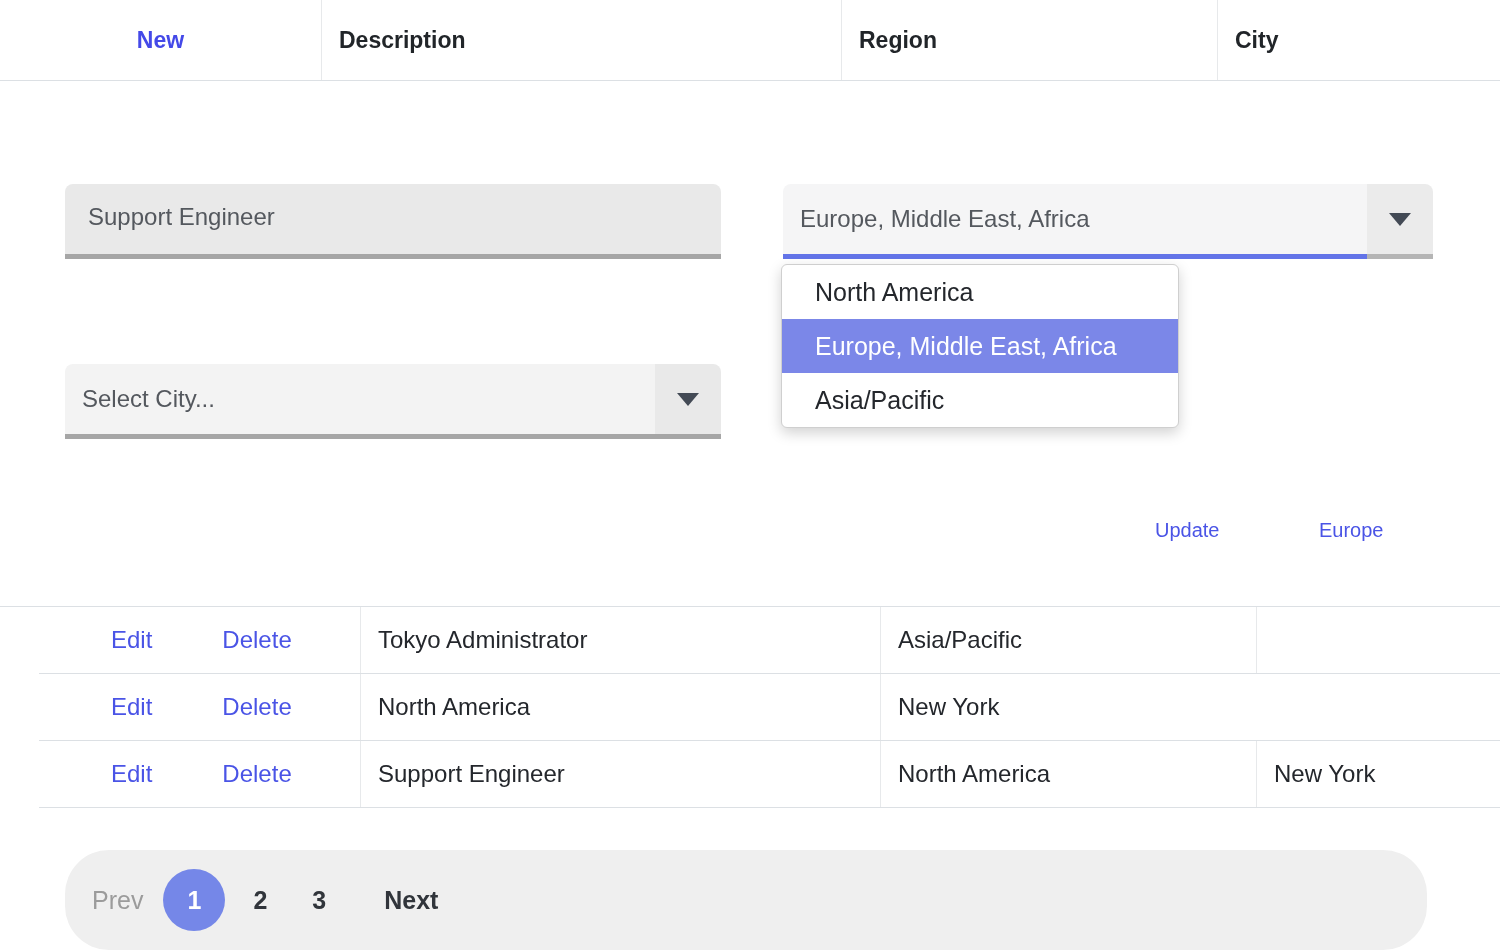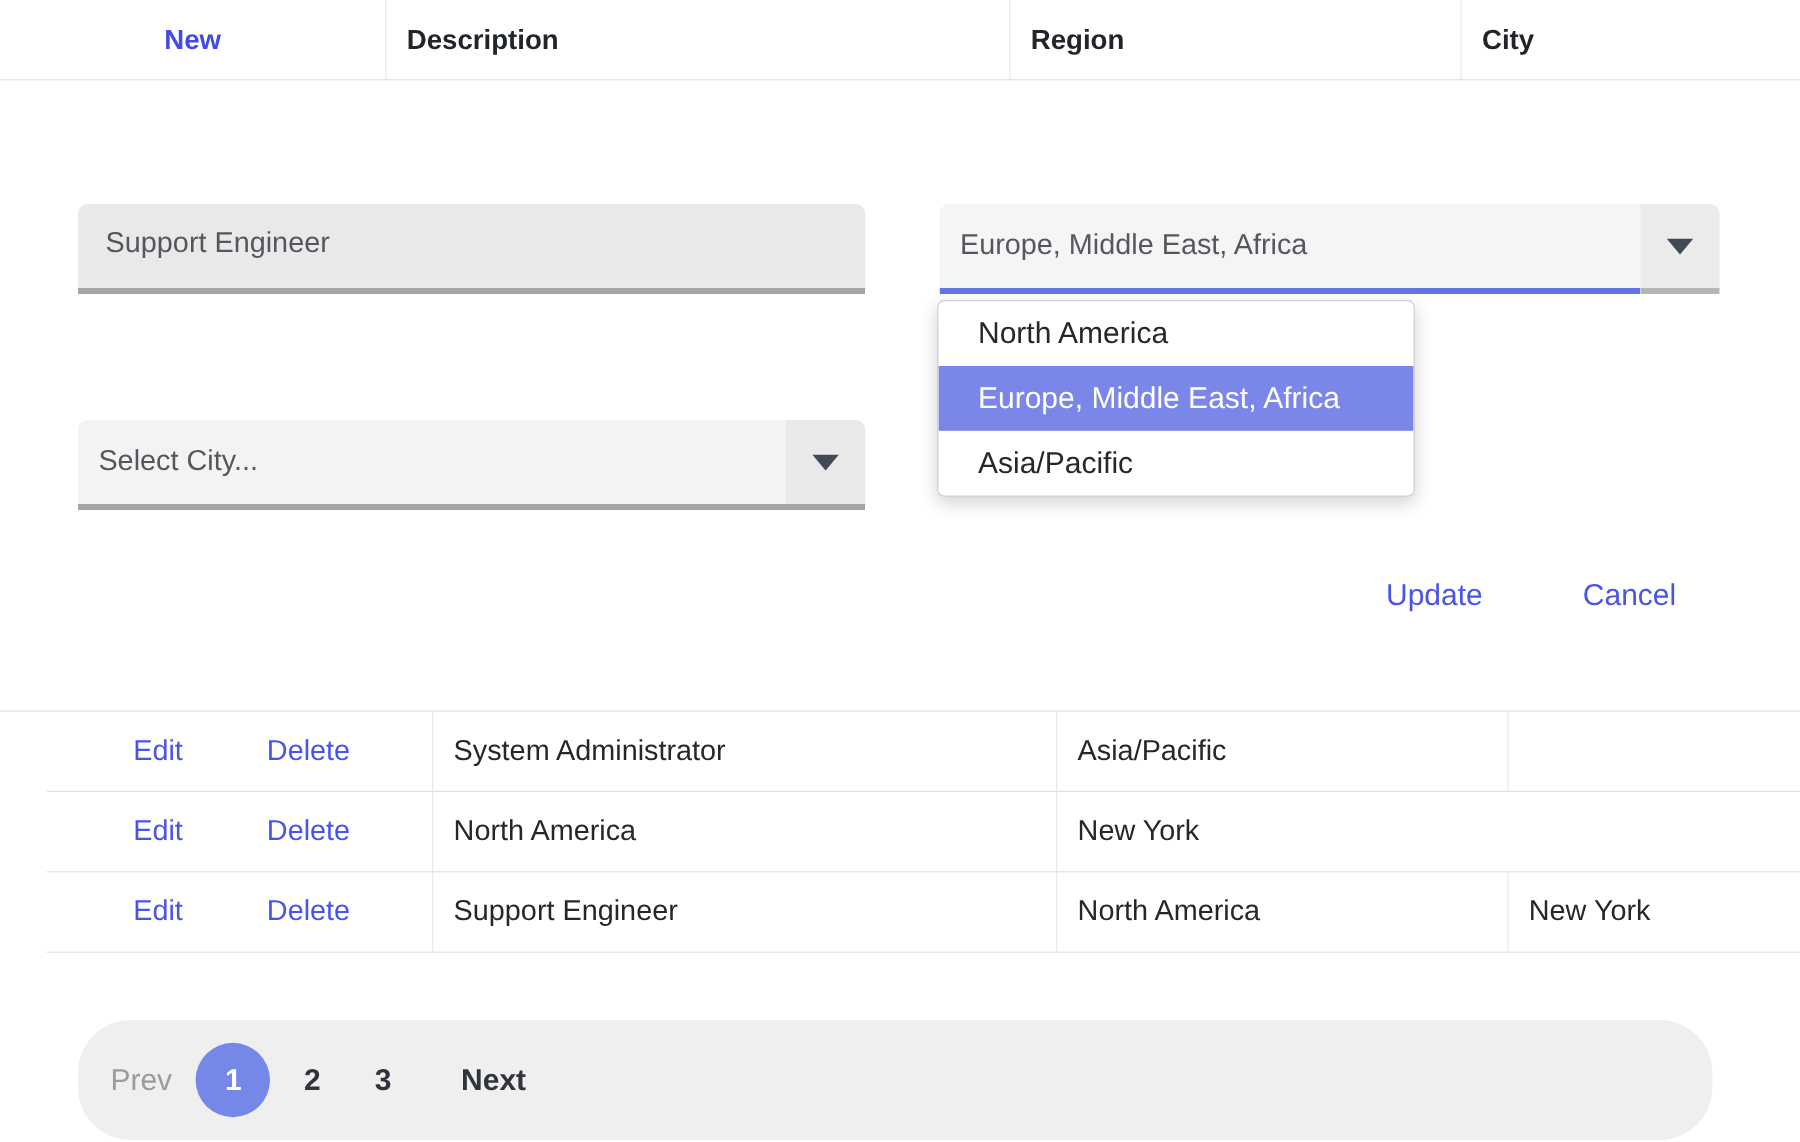--- a/index.html
+++ b/index.html
@@ -6,21 +6,21 @@
   html,body { width:1500px; height:952px; background:#ffffff; overflow:hidden;
               font-family:"Liberation Sans","DejaVu Sans",sans-serif; }
 
   
   .grid-row { display:grid; grid-template-columns:322px 520px 376px 282px; }
   .cell { display:flex; align-items:center; font-size:24px; color:#24272c; }
   .cell.pad { padding-left:17px; }
   .v-div { border-right:1px solid #e7e9eb; }
 
   
-  #table-header { height:67px; border-bottom:1px solid #dce0e4; }
+  #table-header { height:81px; border-bottom:1px solid #dce0e4; }
   #table-header .cell { font-weight:bold; font-size:23px; color:#212529; }
   .new-cell { justify-content:center; }
   .link { color:#4a54e6; text-decoration:none; cursor:pointer; }
   .new-link { font-weight:bold; color:#4449e8; font-size:23px; }
 
   
   #edit-form { position:relative; height:525px; }
   .form-label { position:absolute; font-weight:bold; font-size:23px; color:#212529; }
   .lbl-description { left:67px; top:122px; }
   .lbl-region { left:783px; top:122px; }
@@ -45,21 +45,21 @@
   .caret { width:0; height:0; border-left:11px solid transparent;
     border-right:11px solid transparent; border-top:13px solid #434a55; }
 
   .dropdown-panel { position:absolute; left:781px; top:183px; width:398px;
     background:#ffffff; border:1px solid #cfcfcf; border-radius:6px;
     box-shadow:0 5px 14px rgba(0,0,0,0.18); overflow:hidden; z-index:5; }
   .dropdown-option { height:54px; display:flex; align-items:center; padding-left:33px;
     font-size:25px; color:#24272c; cursor:pointer; }
   .dropdown-option.selected { background:#7b87e8; color:#ffffff; }
 
-  .action-link { position:absolute; font-size:25px; }
+  .action-link { position:absolute; font-size:20px;margin-top:23px; }
   .update-link { left:1155px; top:415px; }
   .cancel-link { left:1319px; top:415px; }
 
   
   #table-body { border-top:1px solid #dce0e4;padding-left:39px; }
   .data-row { height:67px; border-bottom:1px solid #dce0e4; }
   .actions-cell { padding-left:72px; gap:70px; }
   .row-link { font-size:24px; }
 
   
@@ -107,31 +107,31 @@
 
   <div class="form-label lbl-city">City</div>
   <div class="select-box city-select">
     <div class="select-main">Select City...</div>
     <div class="select-arrow">
       <div class="caret"></div>
     </div>
   </div>
 
   <a class="link action-link update-link">Update</a>
-  <a class="link action-link cancel-link">Cancel</a>
+  <a class="link action-link cancel-link">Europe</a>
 </div>
 
 <div id="table-body">
 
   <div class="grid-row data-row">
     <div class="cell actions-cell v-div">
       <a class="link row-link">Edit</a>
       <a class="link row-link">Delete</a>
     </div>
-    <div class="cell pad v-div">System Administrator</div>
+    <div class="cell pad v-div">Tokyo Administrator</div>
     <div class="cell pad v-div">Asia/Pacific</div>
   </div>
 
   <div class="grid-row data-row">
     <div class="cell actions-cell v-div">
       <a class="link row-link">Edit</a>
       <a class="link row-link">Delete</a>
     </div>
     <div class="cell pad v-div">North America</div>
     <div class="cell pad">New York</div>

